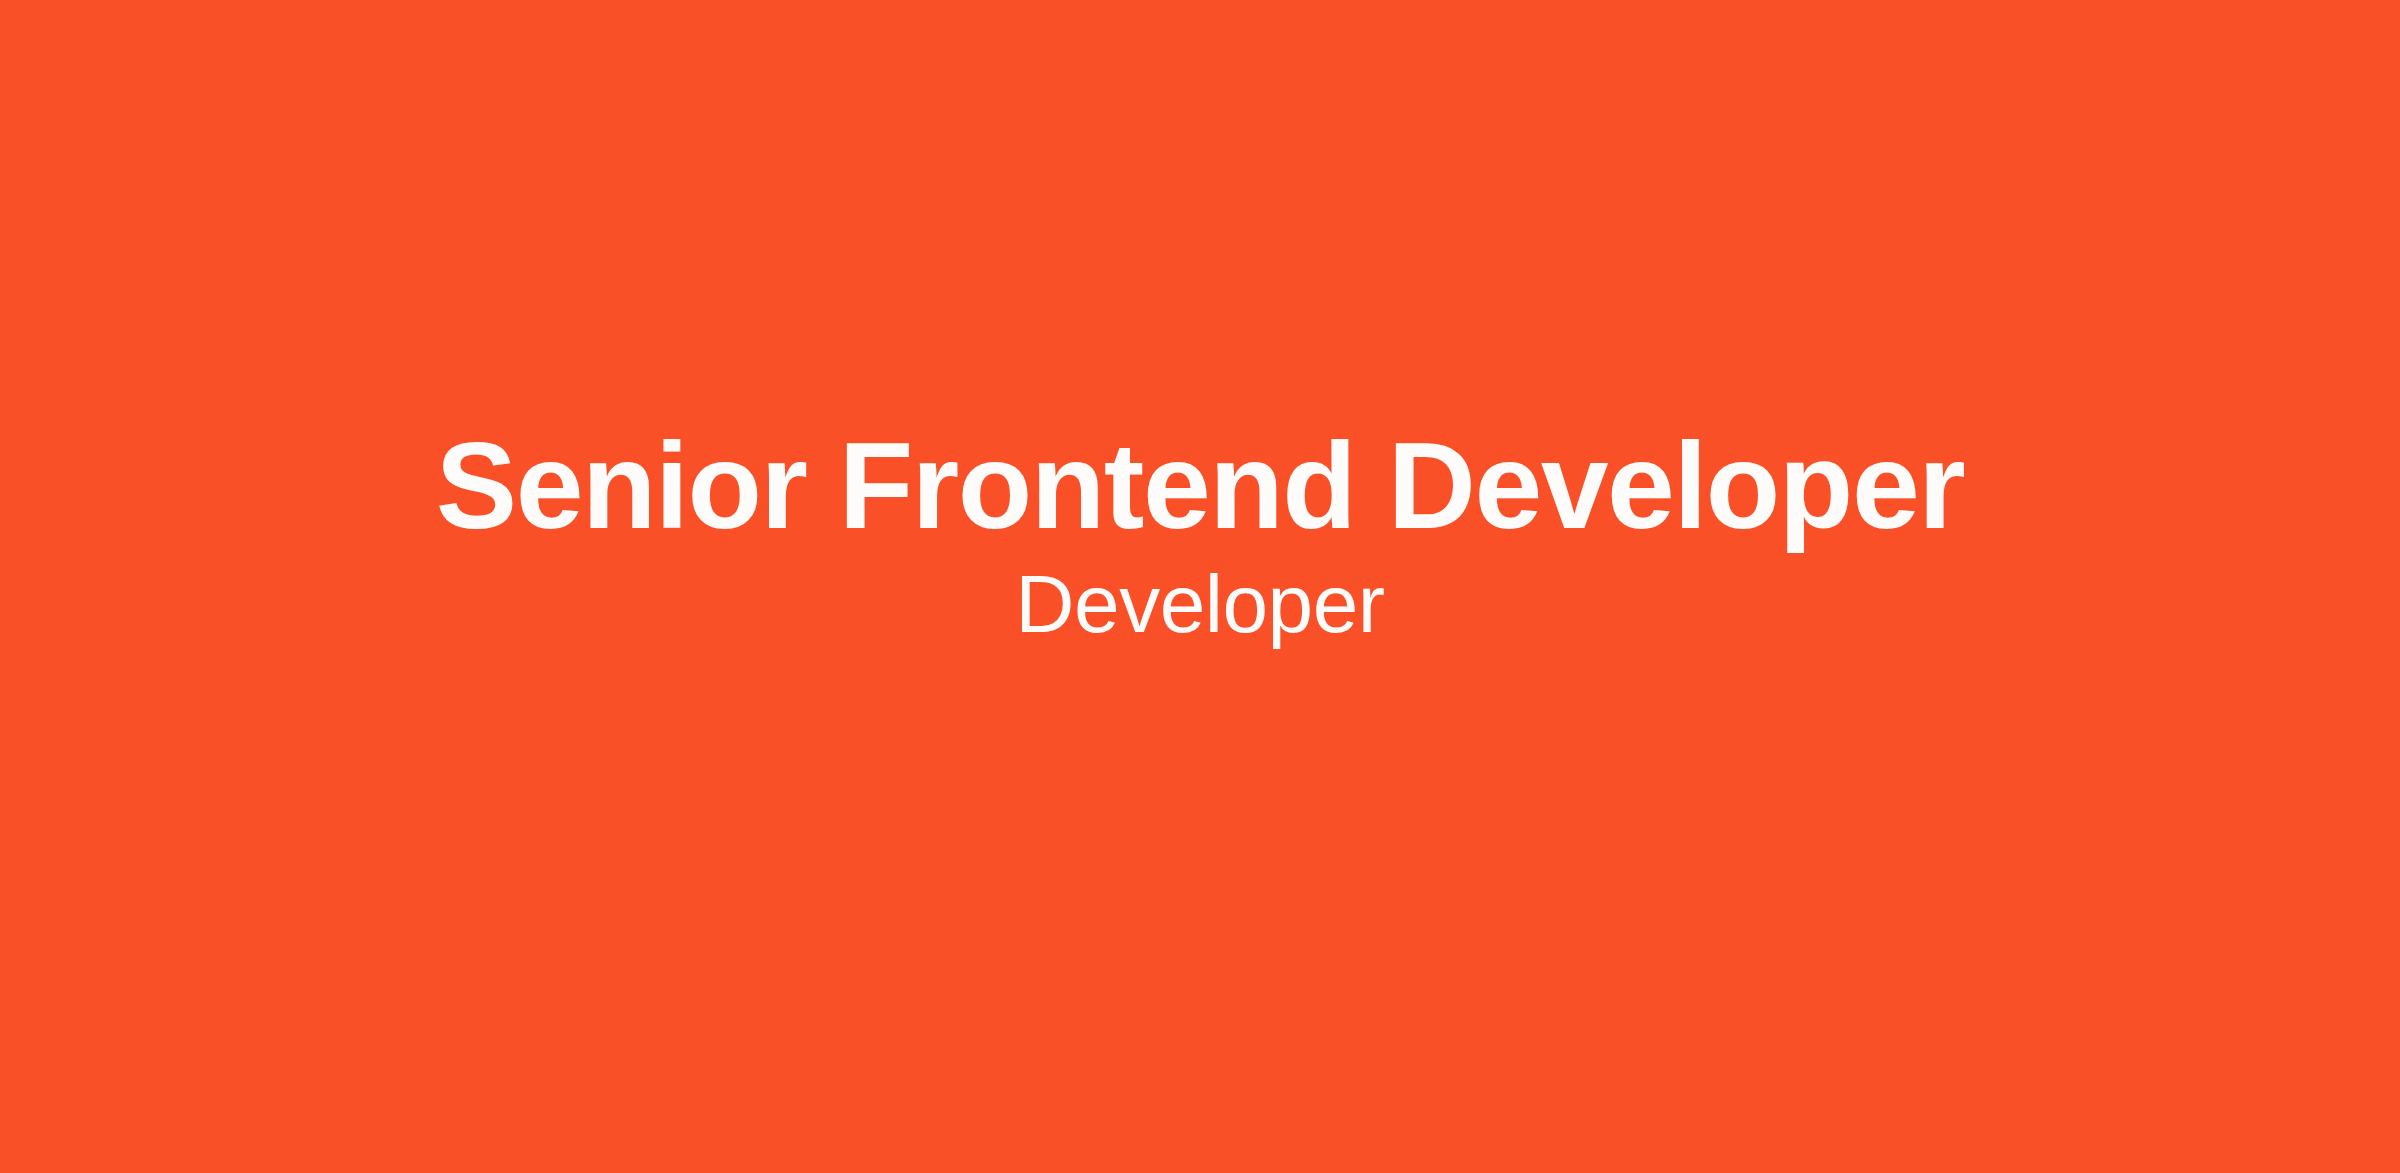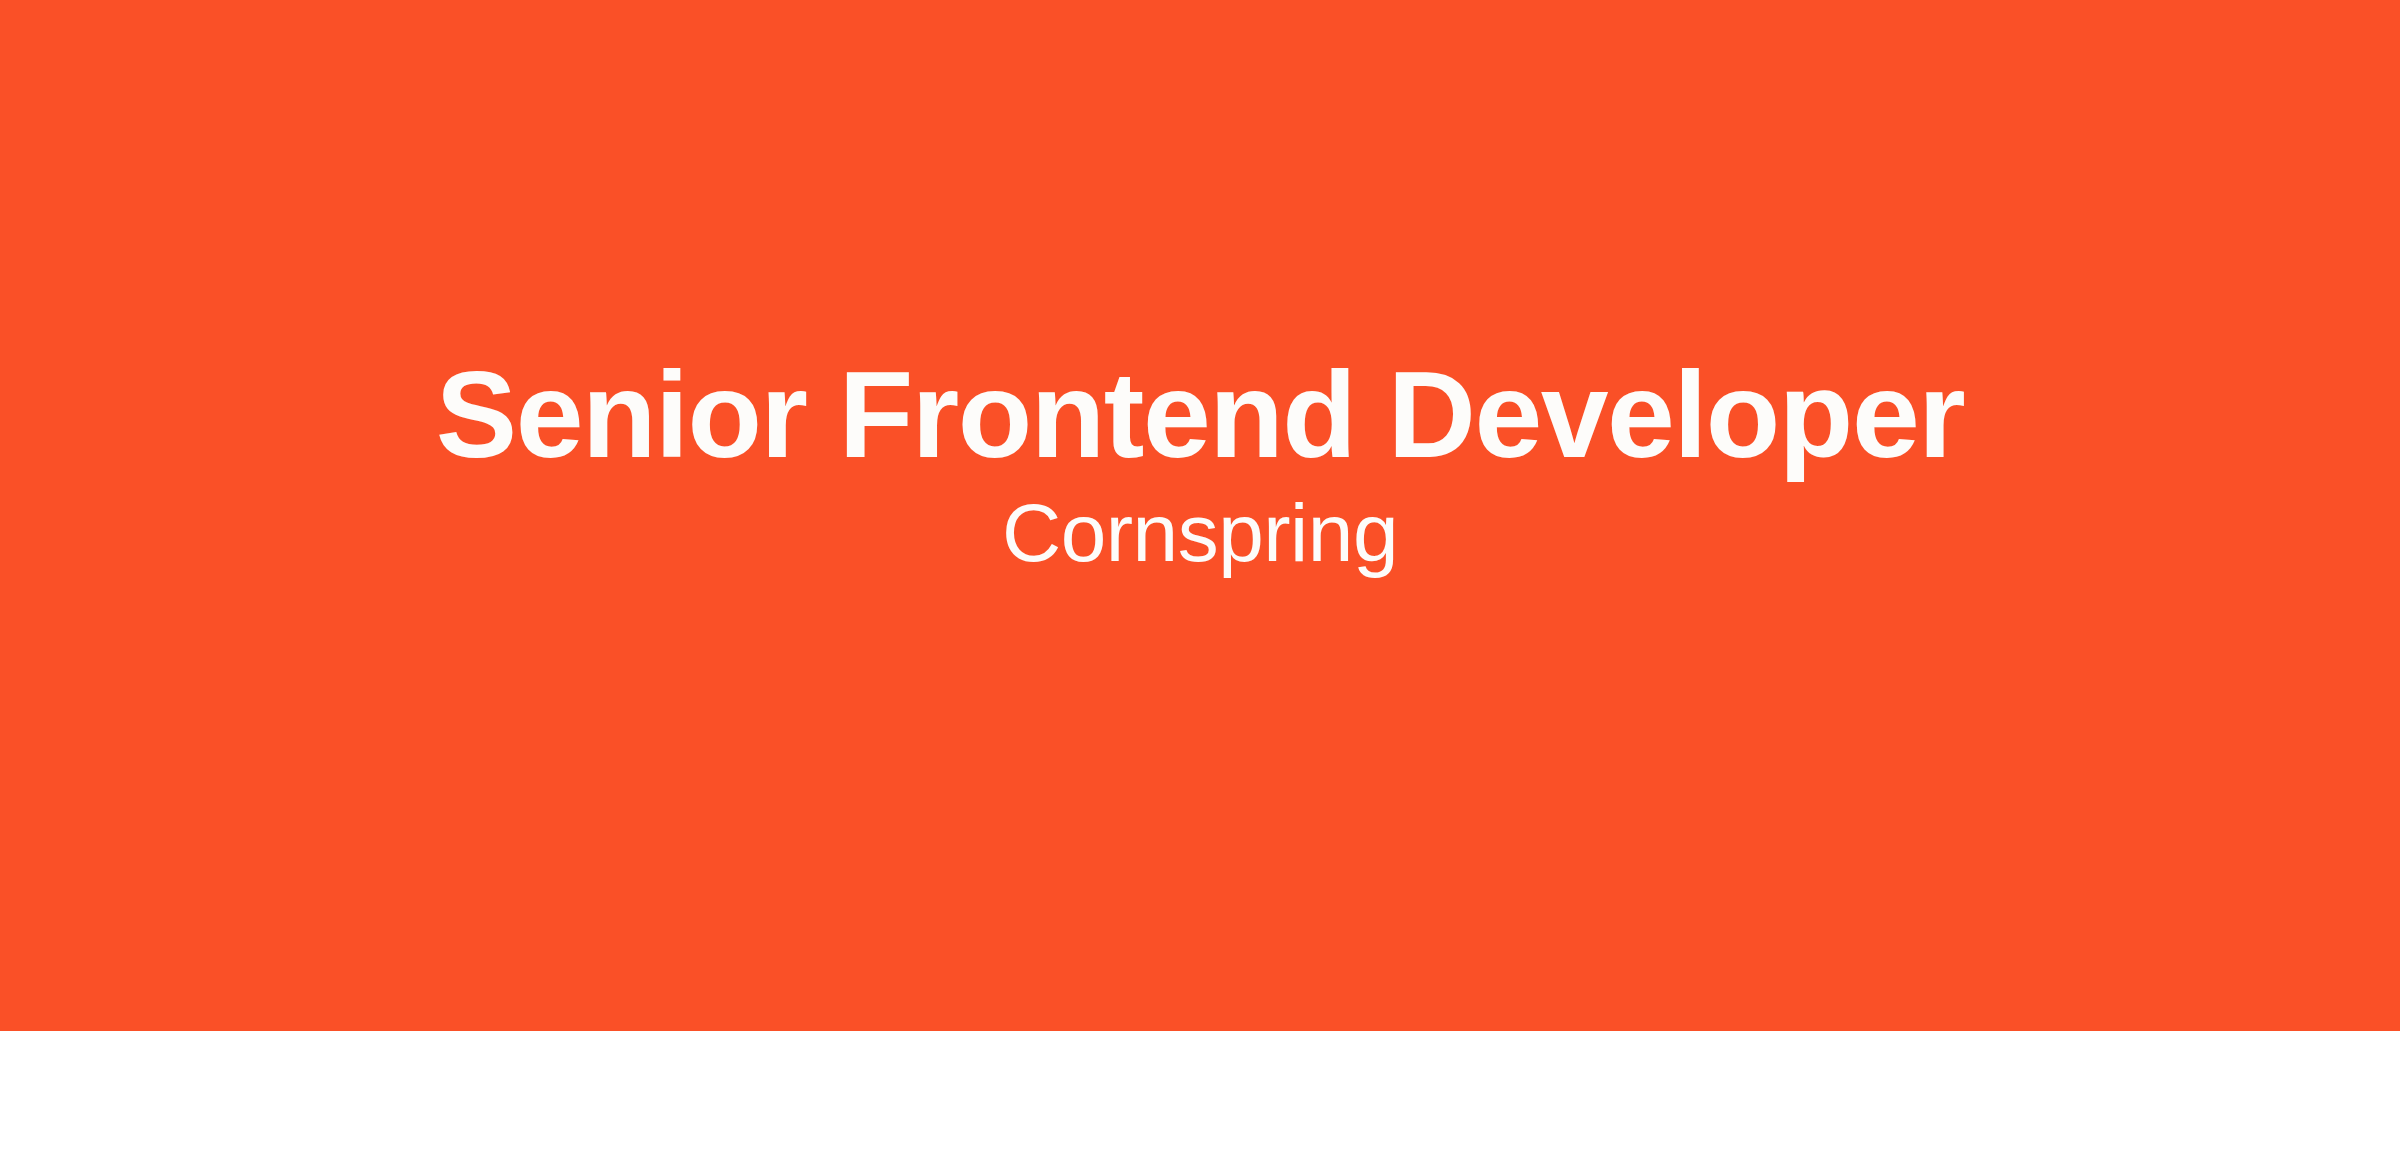--- a/index.html
+++ b/index.html
@@ -10,21 +10,21 @@
   body {
     width: 2400px;
     height: 1173px;
     overflow: hidden;
     font-family: "Liberation Sans", "DejaVu Sans", sans-serif;
   }
 
   #og-card {
     position: relative;
     width: 2400px;
-    height: 1031px;
+    height: 1173px;
     background: #FA5027;
     display: flex;
     flex-direction: column;
     align-items: center;
     justify-content: center;
     box-sizing: border-box;
     
     padding-bottom: 100px;
   }
 
@@ -55,15 +55,15 @@
     white-space: nowrap;
   }
 </style>
 </head>
 <body>
 
 <div id="og-card">
 
   <h1 id="job-title">Senior Frontend Developer</h1>
 
-  <p id="company-name">Cornspring</p>
+  <p id="company-name">Developer</p>
 
 </div>
 
 </body></html>

